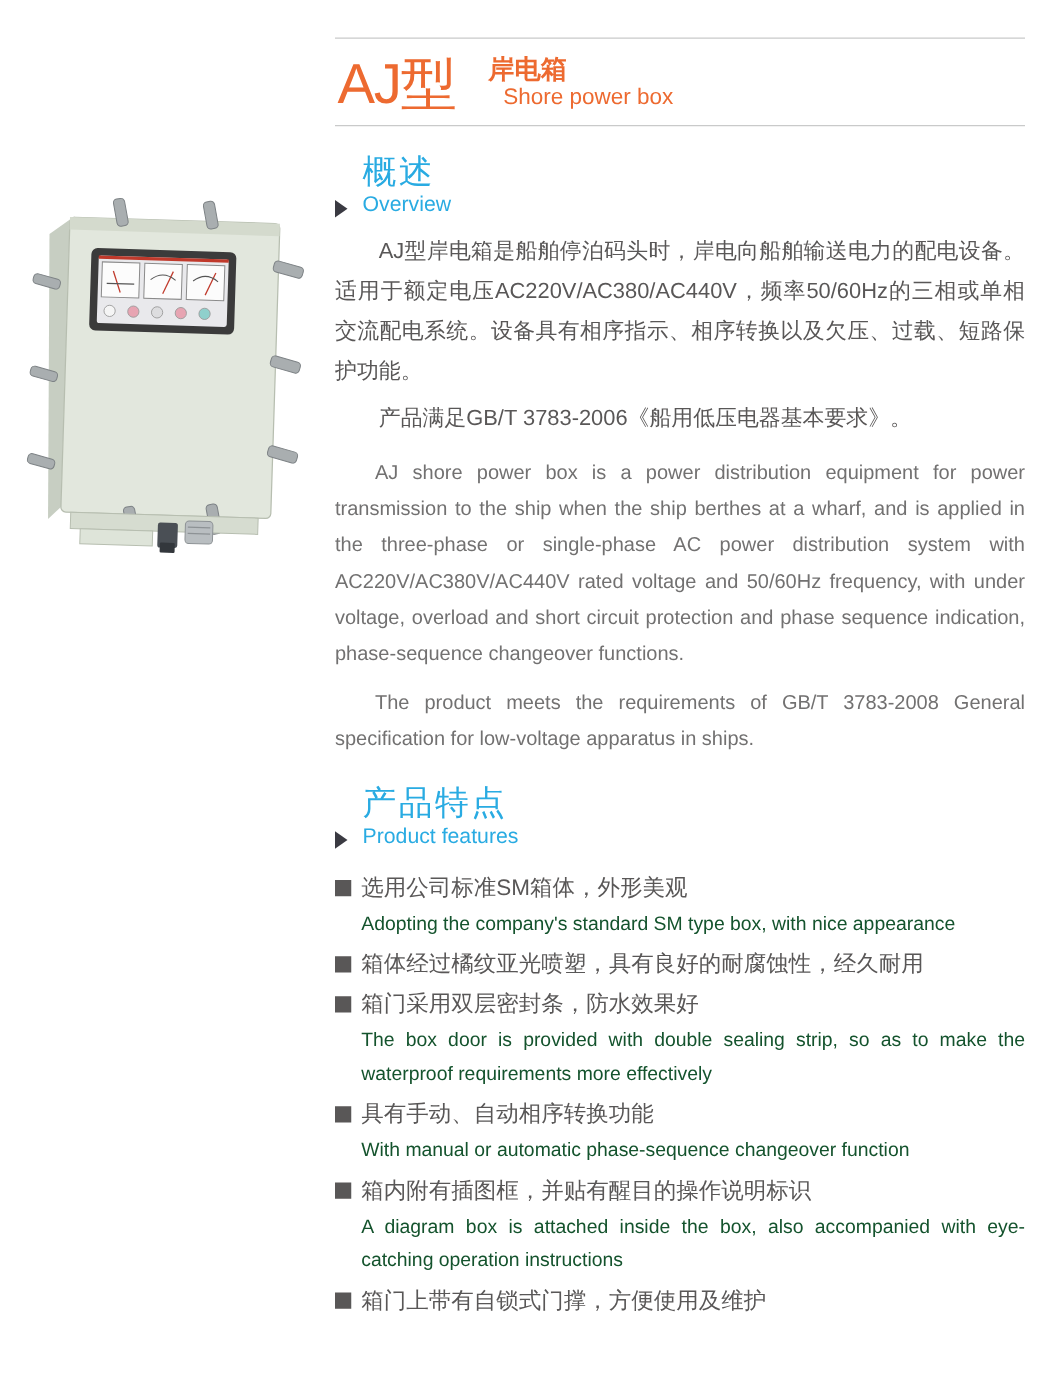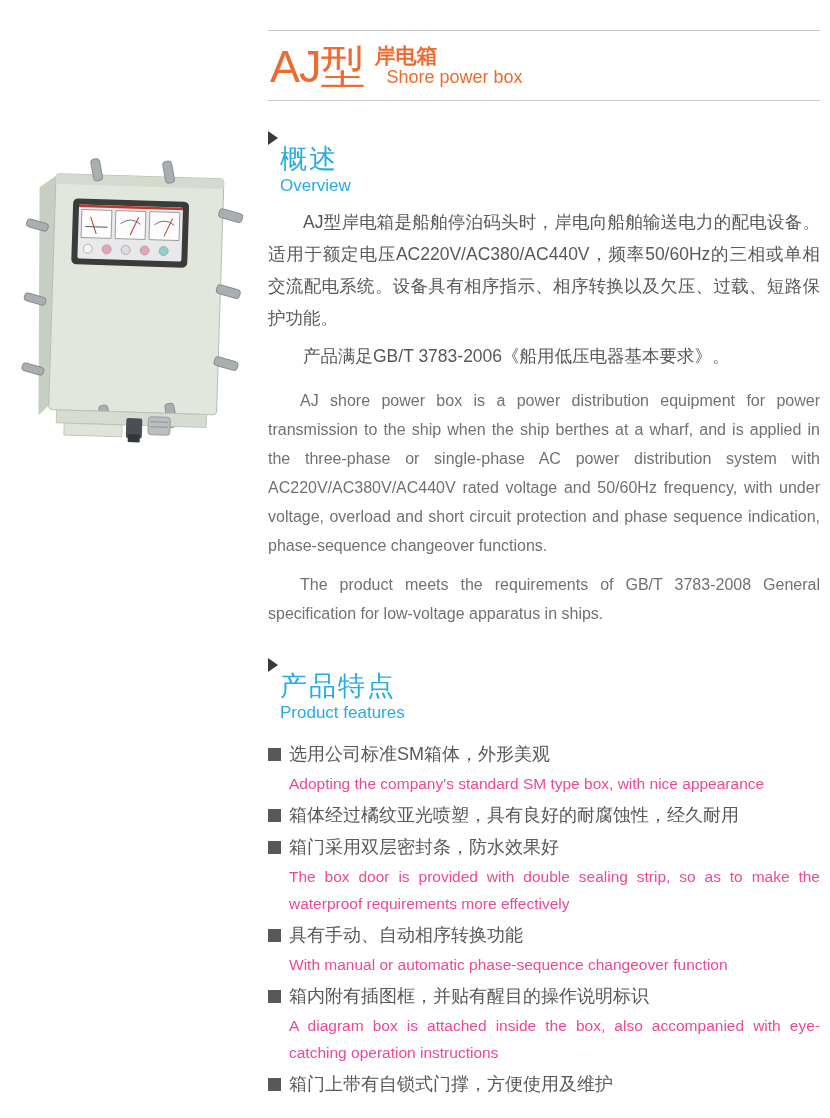--- a/index.html
+++ b/index.html
@@ -7,50 +7,50 @@
     width:830px;height:1118px;background:#ffffff;position:relative;
     font-family:"Liberation Sans","DejaVu Sans",sans-serif;
     -webkit-font-smoothing:antialiased;overflow:hidden;
   }
   .content{position:absolute;left:268px;top:0;width:552px;}
 
   
   .title-block{
     border-top:1px solid #c9caca;border-bottom:1px solid #c9caca;
     margin-top:30px;padding:13px 0 11px 2px;
-    display:flex;align-items:flex-end;
+    display:flex;align-items:flex-end;gap:16px;
   }
   .model{color:#ed6a30;font-size:45px;line-height:0.95;font-weight:400;letter-spacing:-1px;}
   .subtitle{margin-left:10px;color:#ed6a30;padding-bottom:1px;}
   .subtitle-cn{font-size:21px;font-weight:bold;line-height:1.1;}
   .subtitle-en{font-size:18px;line-height:1.15;margin-left:12px;}
 
   
-  .sec{display:flex;align-items:flex-start;flex-direction:column;}
+  .sec{display:flex;align-items:flex-end;}
   .sec-overview{margin-top:22px;}
   .sec-features{margin-top:22px;}
   .tri{width:0;height:0;border-left:10px solid #3a3a42;border-top:7px solid transparent;
        border-bottom:7px solid transparent;margin-top:8px;flex:none;}
   .sec-text{margin-left:12px;}
   .sec-cn{color:#29abe2;font-size:27px;line-height:1.05;letter-spacing:2px;}
   .sec-en{color:#29abe2;font-size:17px;margin-top:3px;}
 
   
   .p-cn{font-size:17.5px;color:#595757;line-height:32px;text-align:justify;
         text-indent:2em;margin:6px 0 0;}
   .p-cn.first{margin-top:10px;}
   .p-en{font-size:16px;color:#727171;line-height:29px;text-align:justify;
         text-indent:2em;margin:10px 0 0;}
 
   
   .feat-list{margin-top:18px;}
   .fi{margin-top:5px;}
   .fi-cn{font-size:18px;color:#595757;line-height:27px;display:flex;}
   .sq{width:13px;height:13px;background:#595757;margin:7px 8px 0 0;flex:none;}
-  .fi-en{margin:2px 0 0 21px;font-size:15.5px;color:#ec4899;line-height:27px;text-align:justify;}
+  .fi-en{margin:2px 0 0 21px;font-size:15.5px;color:#14532d;line-height:27px;text-align:justify;}
 
   
   .photo{position:absolute;left:12px;top:156px;width:232px;height:294px;}
 </style>
 </head>
 <body>
 
 <div class="photo">
   <svg width="232" height="294" viewBox="0 0 232 294">
     <g transform="rotate(1.8 116 147)">

